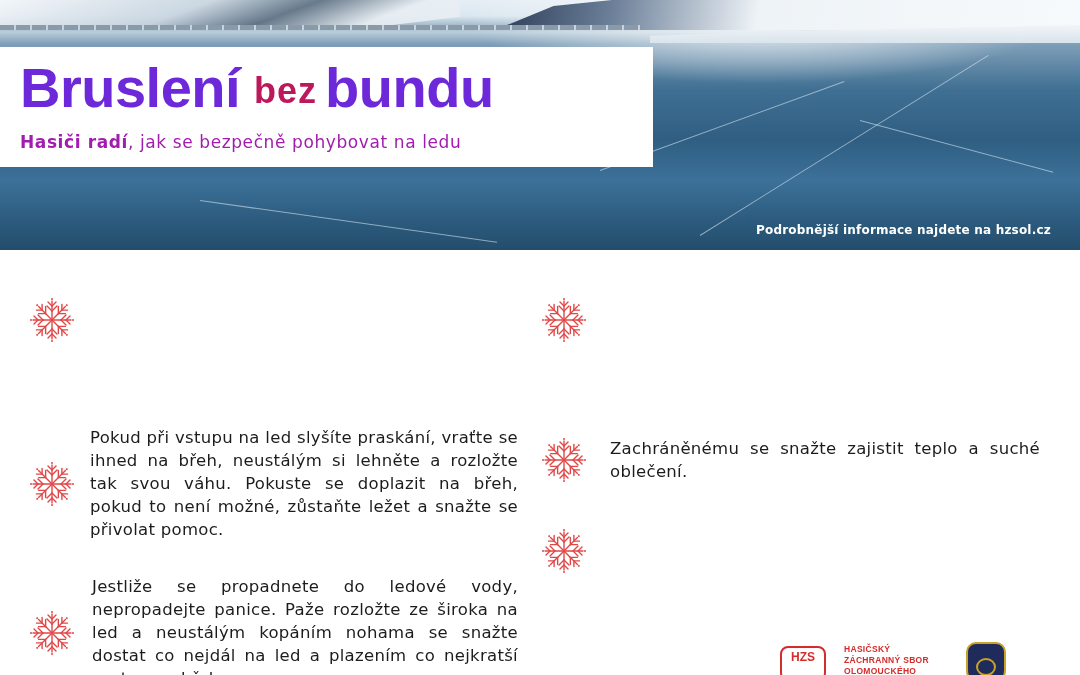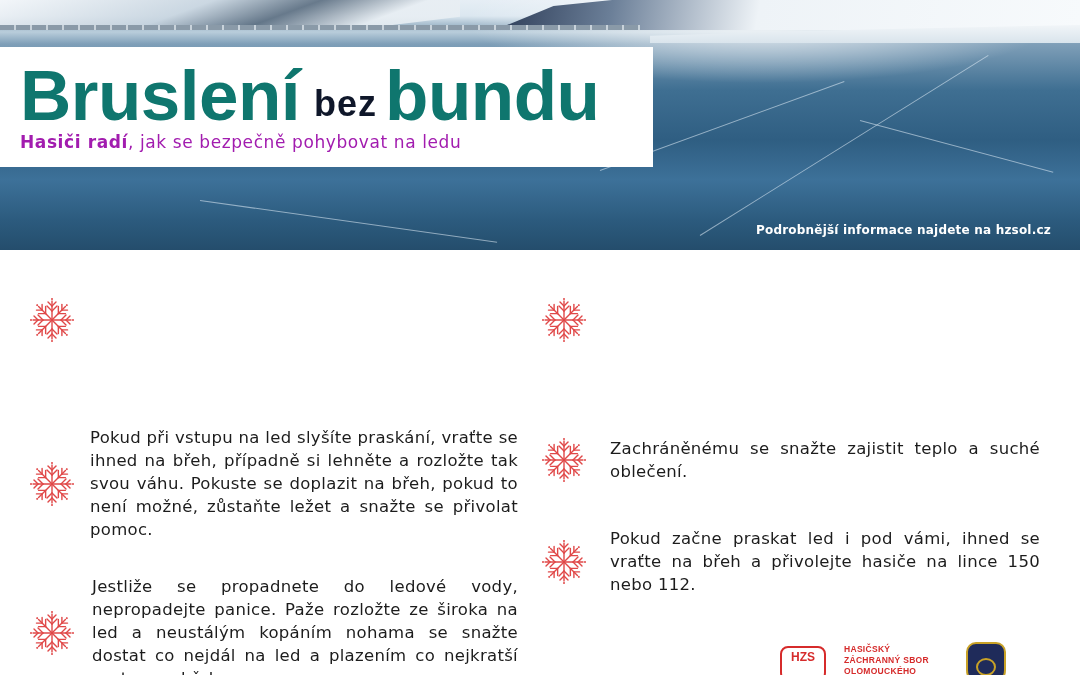--- a/index.html
+++ b/index.html
@@ -36,22 +36,22 @@
     clip-path: polygon(0 60%, 40% 30%, 100% 0, 100% 100%, 0 100%);
   }
   .title-box {
     position: absolute; left: 0; top: 47px; width: 653px; height: 120px;
     background: #ffffff;
   }
   .title {
     position: absolute; left: 20px; top: 8px; white-space: nowrap;
     font-family: "Liberation Sans", sans-serif; font-weight: 700;
   }
-  .title .red { color: #0f766e; font-size: 71px; letter-spacing: -0.5px; }
-  .title .black { color: #0f172a; font-size: 36px; letter-spacing: 1px; margin: 0 8px 0 14px; position: relative; top: -4px; }
+  .title .red { color: #6d28d9; font-size: 56px; letter-spacing: -0.5px; }
+  .title .black { color: #be185d; font-size: 36px; letter-spacing: 1px; margin: 0 8px 0 14px; position: relative; top: -4px; }
   .subtitle {
     position: absolute; left: 20px; top: 85px; font-size: 17px; color: #a21caf; letter-spacing: 0.6px;
     font-family: "DejaVu Sans", sans-serif;
   }
   .subtitle b { font-weight: 700; }
   .more-info {
     position: absolute; left: 756px; top: 223px; color: #ffffff; font-size: 12px; font-weight: 700;
     font-family: "DejaVu Sans", sans-serif; letter-spacing: 0.2px; text-align: right;
   }
   .tip {
@@ -129,21 +129,21 @@
 <div class="tip" style="left:28px;top:296px;width:490px;">
   <svg class="flake" viewBox="0 0 48 48">
       <use href="#flake"></use>
     </svg>
 </div>
 
 <div class="tip" style="left:28px;top:426px;width:490px;">
   <svg class="flake" viewBox="0 0 48 48">
       <use href="#flake"></use>
     </svg>
-  <p style="margin-left:14px;">Pokud při vstupu na led slyšíte praskání, vraťte se ihned na břeh, případně si lehněte a rozložte tak svou váhu. Pokuste se doplazit na břeh, pokud to není možné, zůstaňte ležet a snažte se přivolat pomoc.</p>
+  <p style="margin-left:14px;">Pokud při vstupu na led slyšíte praskání, vraťte se ihned na břeh, neustálým si lehněte a rozložte tak svou váhu. Pokuste se doplazit na břeh, pokud to není možné, zůstaňte ležet a snažte se přivolat pomoc.</p>
 </div>
 
 <div class="tip" style="left:28px;top:575px;width:490px;">
   <svg class="flake" viewBox="0 0 48 48">
       <use href="#flake"></use>
     </svg>
   <p style="margin-left:16px;">Jestliže se propadnete do ledové vody, nepropadejte panice. Paže rozložte ze široka na led a neustálým kopáním nohama se snažte dostat co nejdál na led a plazením co nejkratší cestou na břeh.</p>
 </div>
 
 <div class="tip" style="left:540px;top:296px;width:500px;">
@@ -156,21 +156,20 @@
   <svg class="flake" viewBox="0 0 48 48">
       <use href="#flake"></use>
     </svg>
   <p style="margin-left:22px;">Zachráněnému se snažte zajistit teplo a suché oblečení.</p>
 </div>
 
 <div class="tip" style="left:540px;top:527px;width:500px;">
   <svg class="flake" viewBox="0 0 48 48">
       <use href="#flake"></use>
     </svg>
-  <p style="margin-left:22px;">Pokud začne praskat led i pod vámi, ihned se vraťte na břeh a přivolejte hasiče na lince 150 nebo 112.</p>
 </div>
 
 <div class="footer-logos">
   <div class="hzs-badge">
     <span>HZS</span>
   </div>
   <div class="org-name">
     <div>HASIČSKÝ</div>
     <div>ZÁCHRANNÝ SBOR</div>
     <div>OLOMOUCKÉHO</div>

